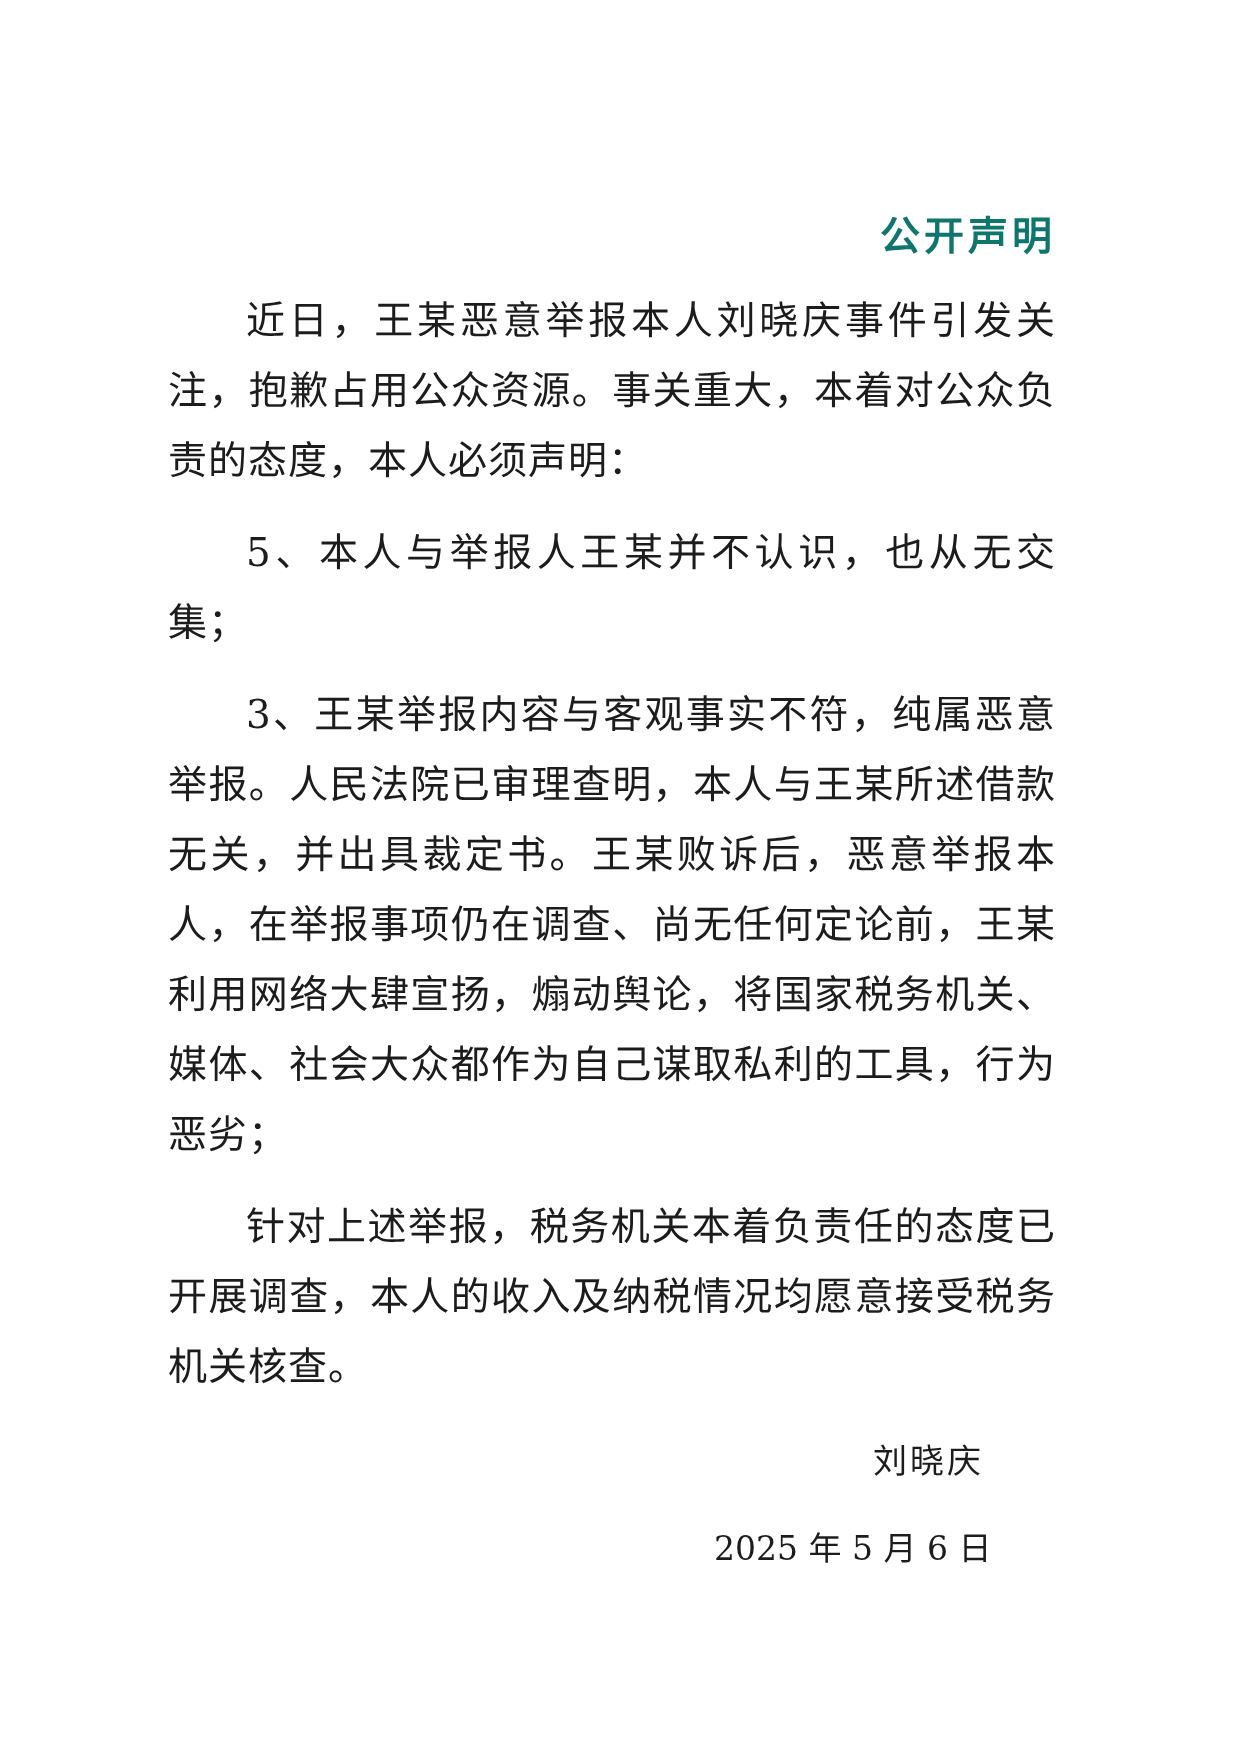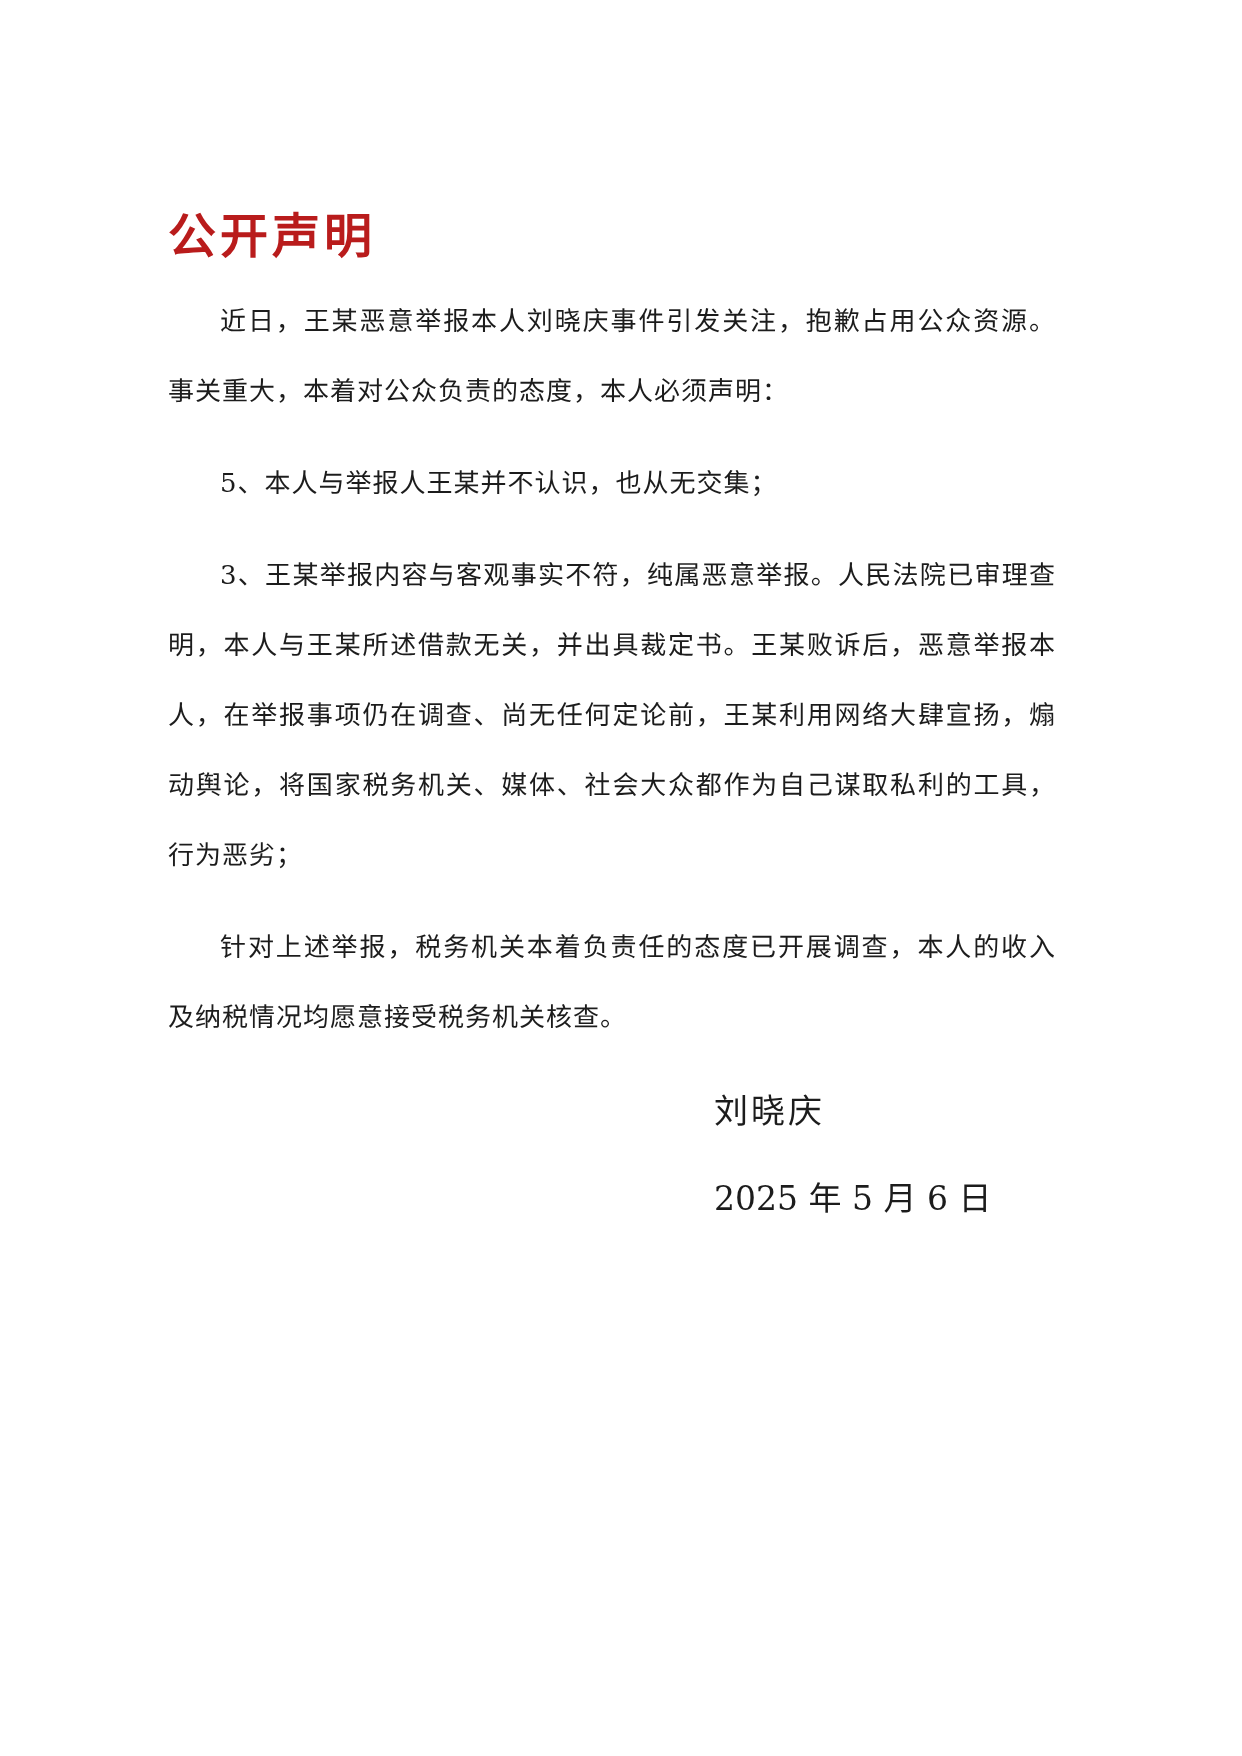--- a/index.html
+++ b/index.html
@@ -16,41 +16,41 @@
   }
   .page {
     box-sizing: border-box;
     width: 1242px;
     height: 1756px;
     padding: 212px 186px 0 168px;
     background: #ffffff;
   }
   .doc-title {
     margin: 0 0 26px 0;
-    font-size: 48px;
+    font-size: 40px;
     line-height: 48px;
     font-weight: bold;
-    text-align: left;
+    text-align: right;
     letter-spacing: 4px;
-    color: #b91c1c;
+    color: #0f766e;
   }
   .para {
     margin: 0 0 22px 0;
-    font-size: 26px;
+    font-size: 39px;
     line-height: 70px;
     text-align: justify;
     text-justify: inter-ideograph;
     text-indent: 2em;
     letter-spacing: 1px;
     color: #1c1c1c;
   }
   .sign-block {
     margin: 35px 72px 16px auto;
     width: 270px;
-    text-align: left;
+    text-align: right;
   }
   .sign-name {
     font-size: 34px;
     line-height: 48px;
     letter-spacing: 3px;
     margin-bottom: 40px;
   }
   .sign-date {
     font-size: 33px;
     line-height: 48px;

